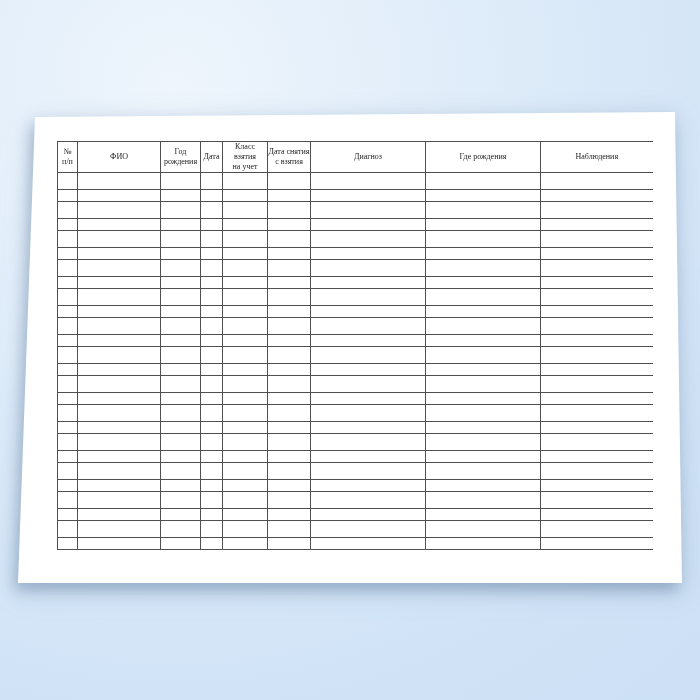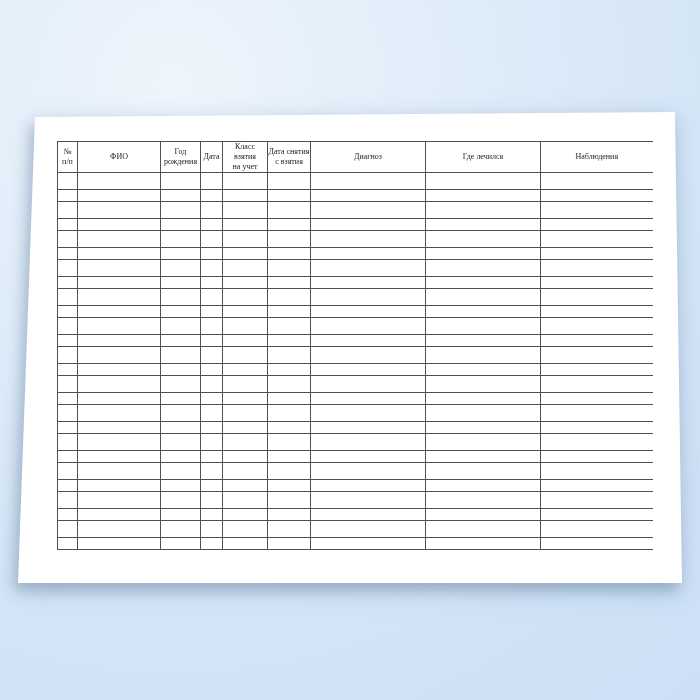--- a/index.html
+++ b/index.html
@@ -88,21 +88,21 @@
 п/п</th>
             <th>ФИО</th>
             <th>Год
 рождения</th>
             <th>Дата</th>
             <th>Класс взятия
 на учет</th>
             <th>Дата снятия
 с взятия</th>
             <th>Диагноз</th>
-            <th>Где лечился</th>
+            <th>Где рождения</th>
             <th>Наблюдения</th>
           </tr>
       </thead>
       <tbody>
           <tr class="row-tall">
             <td></td>
             <td></td>
             <td></td>
             <td></td>
             <td></td>

